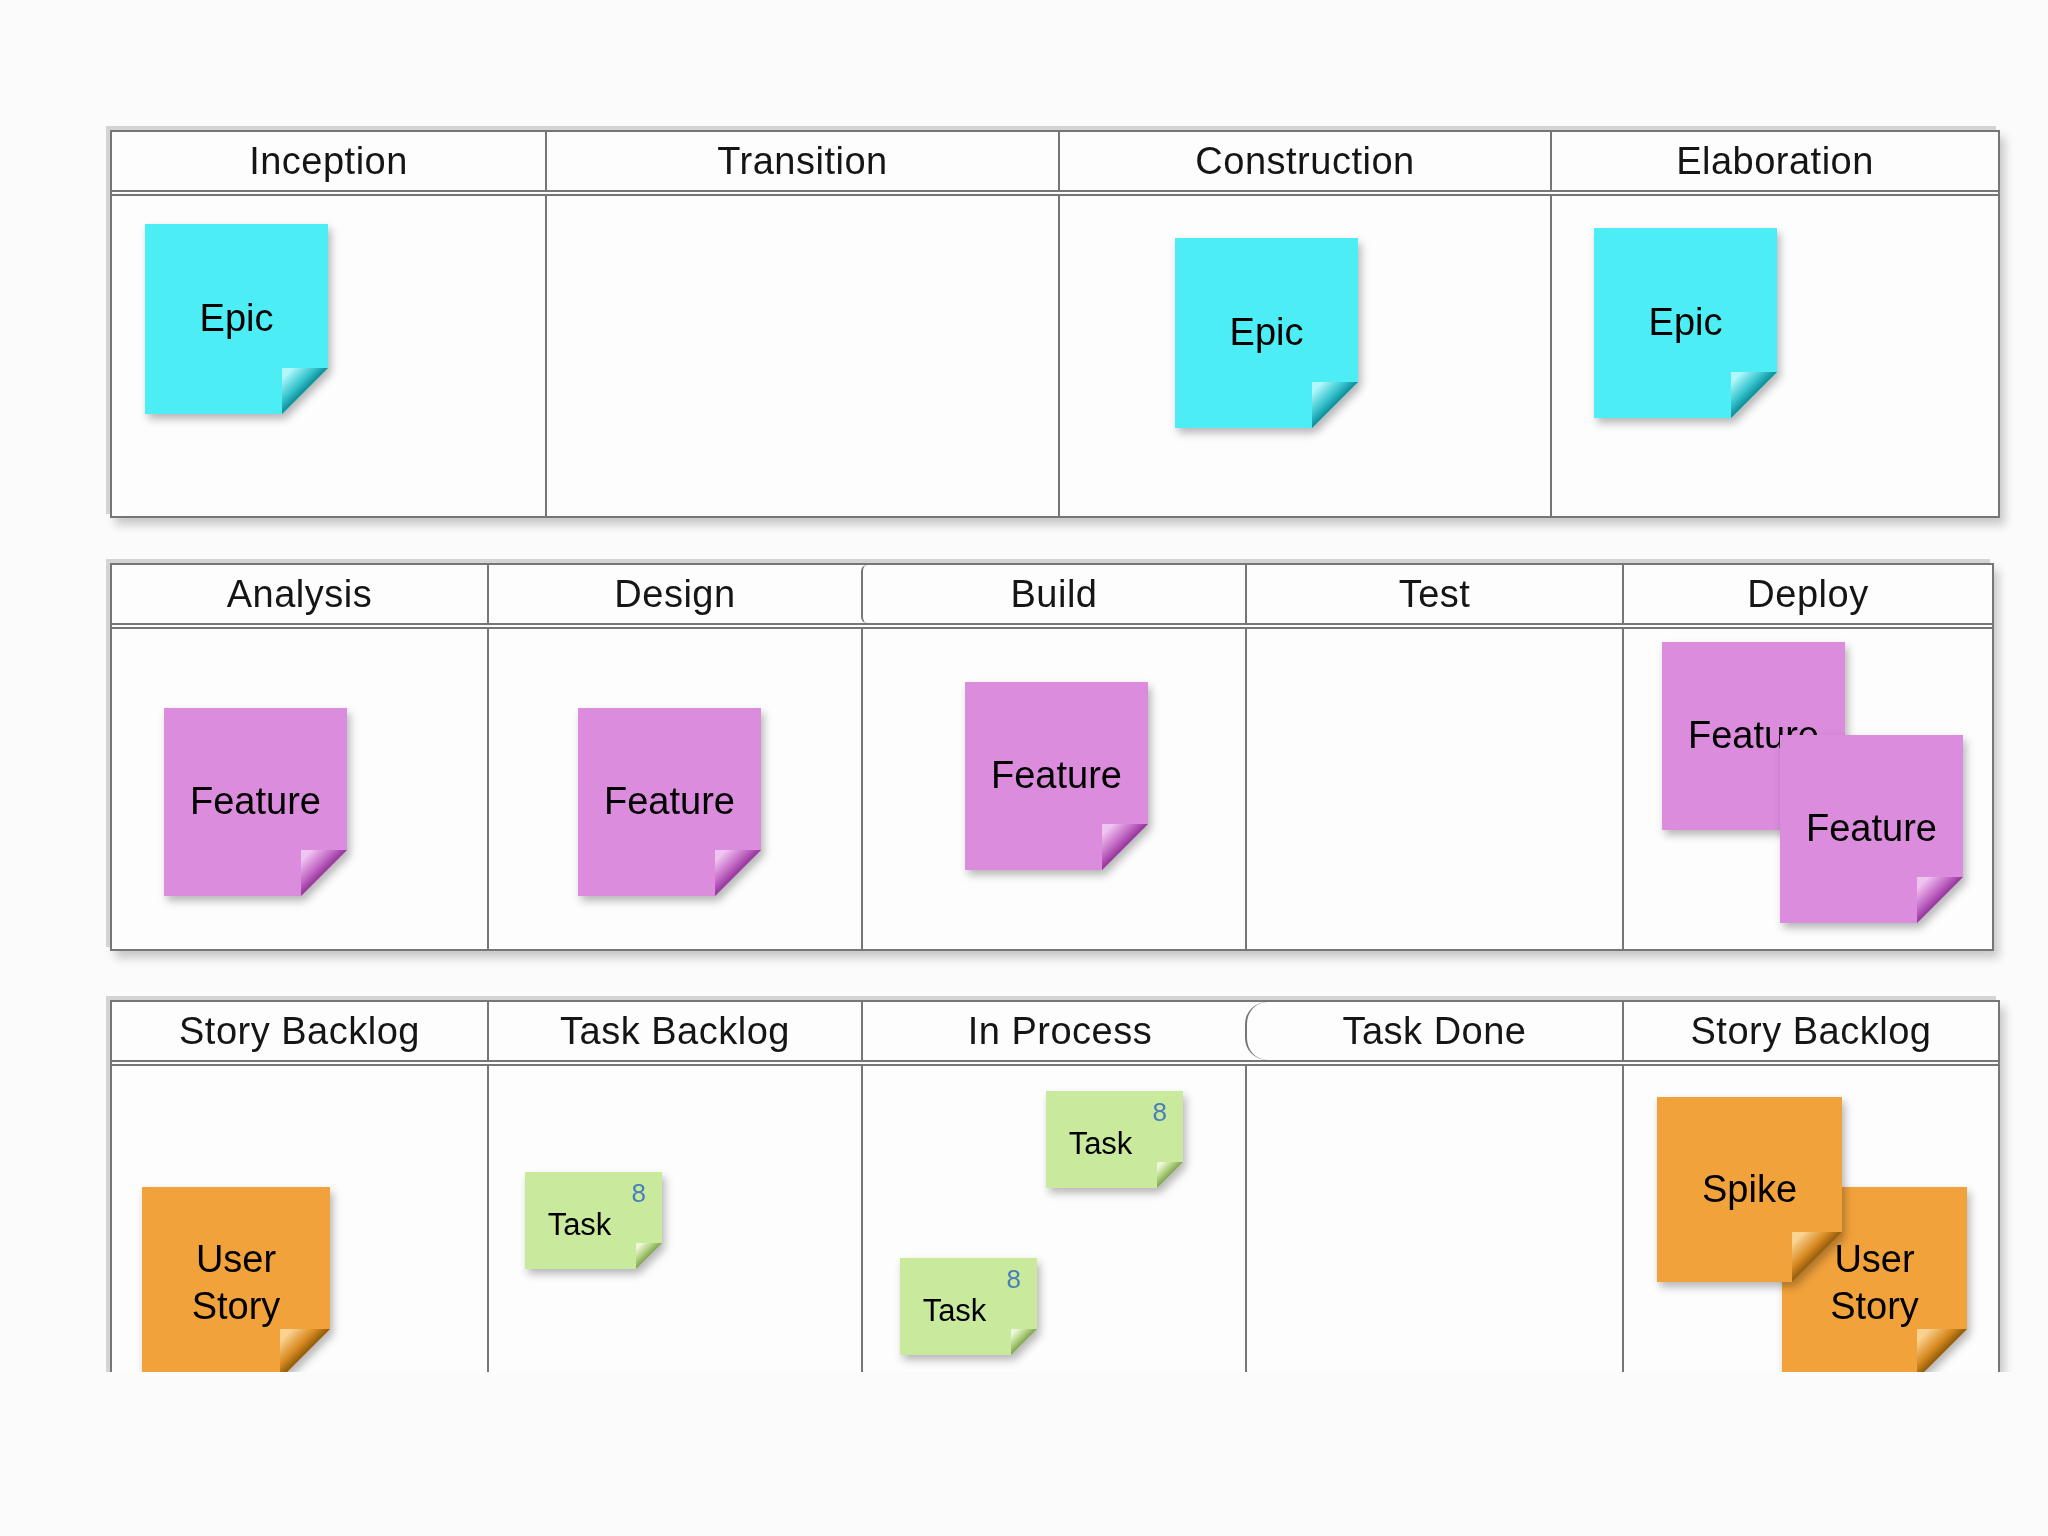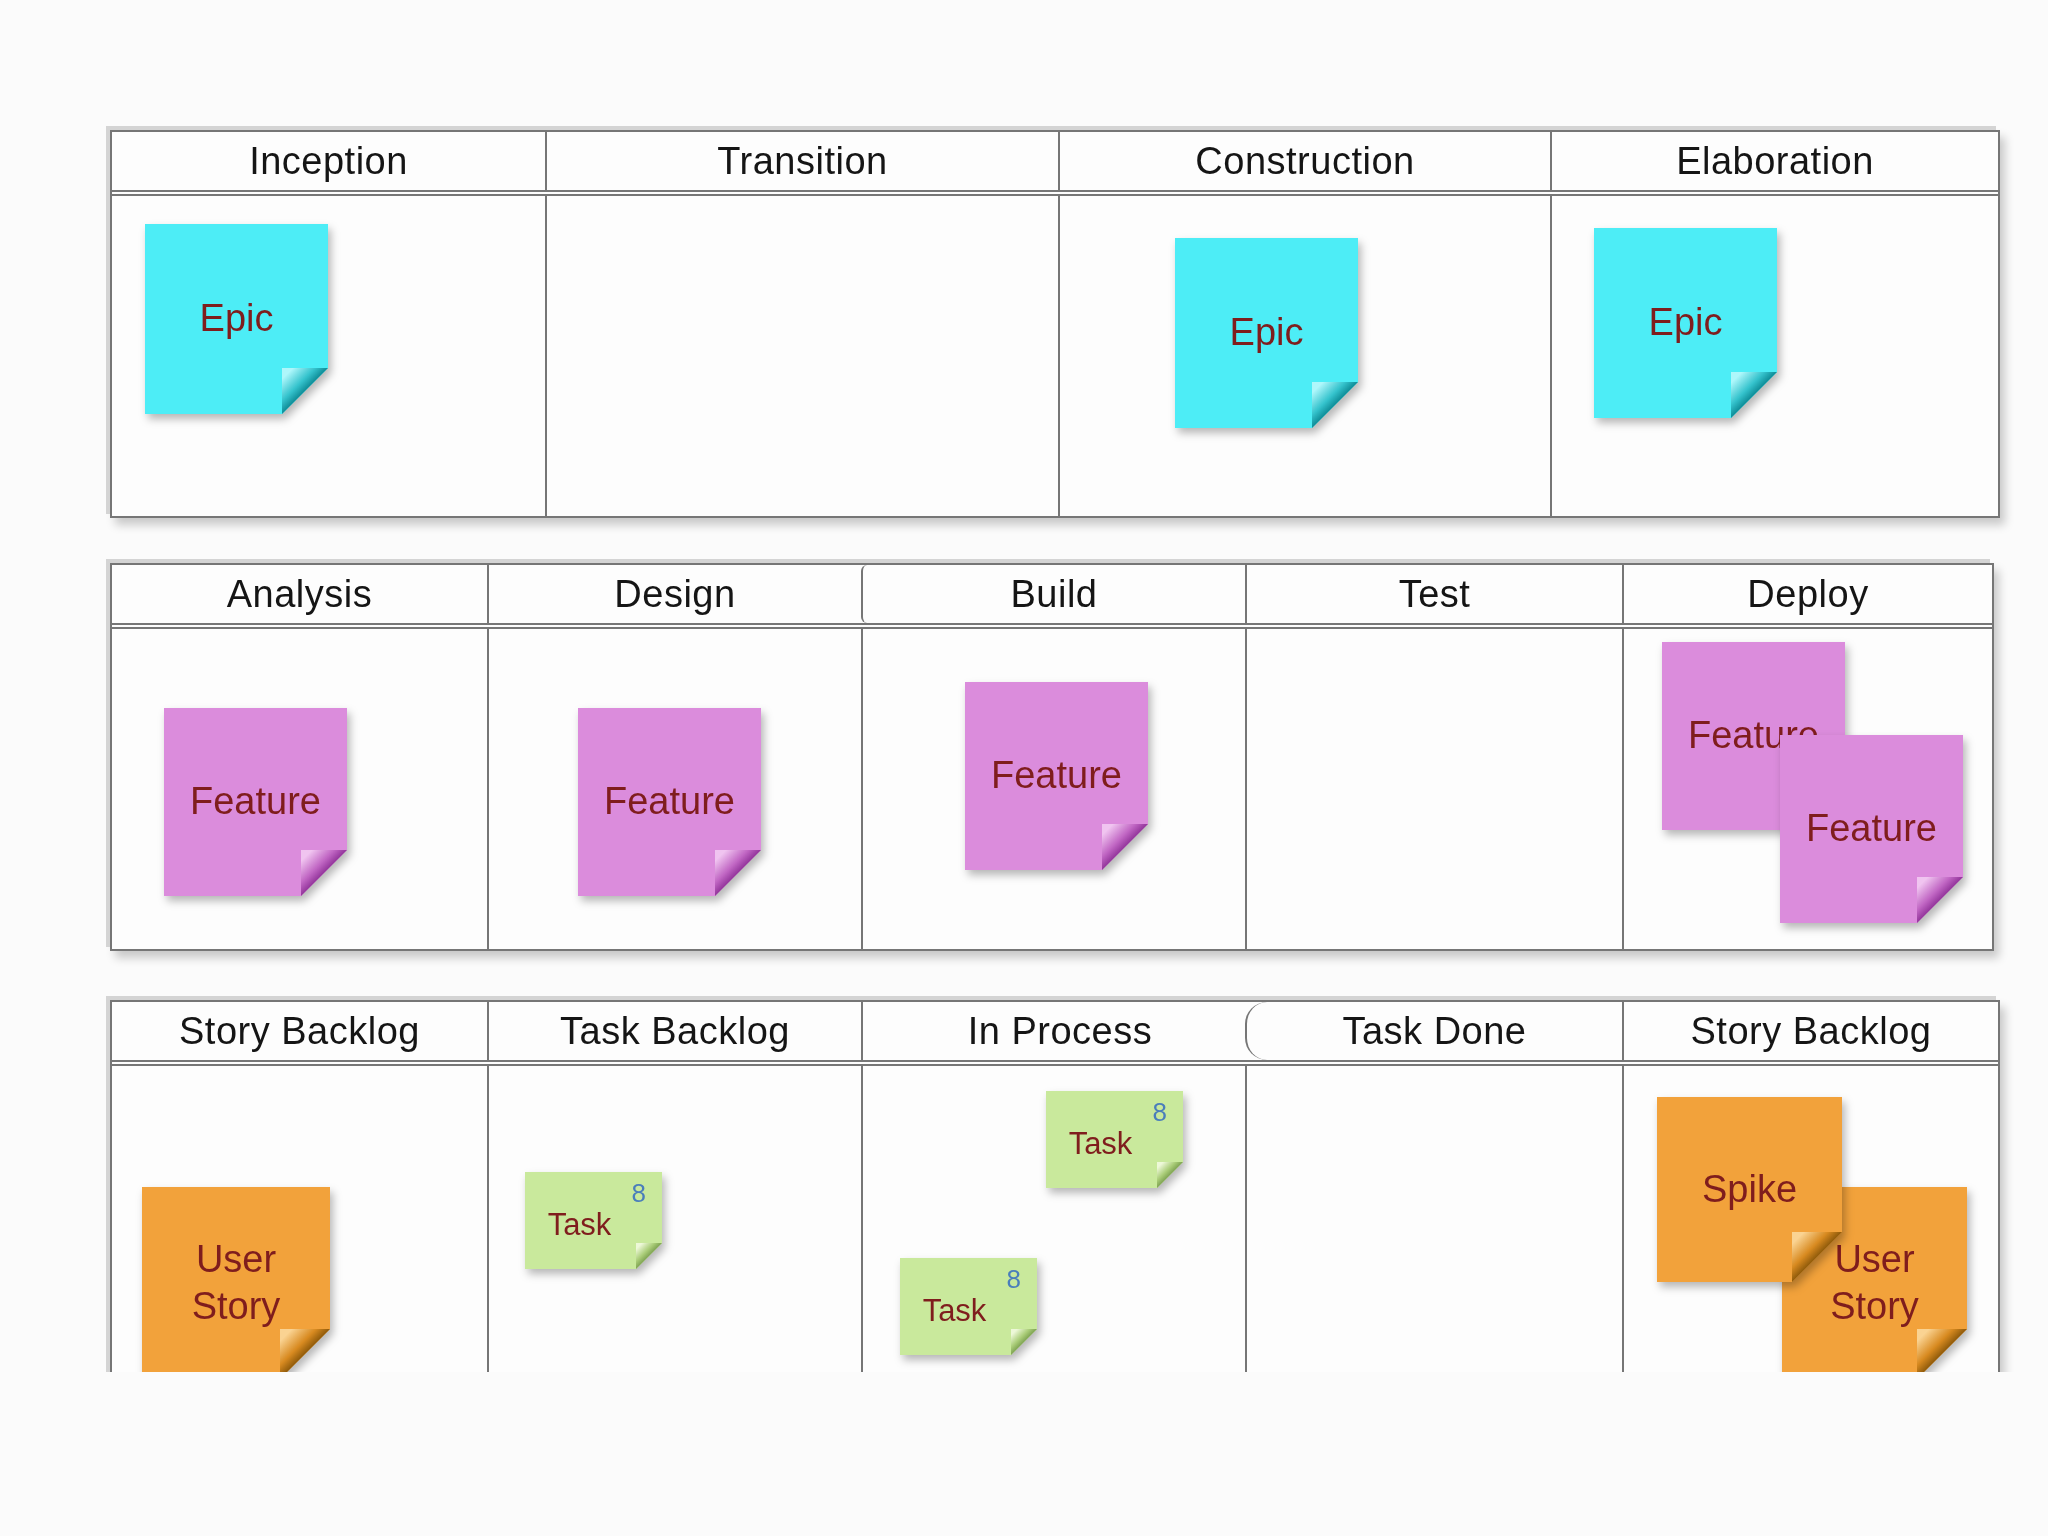--- a/index.html
+++ b/index.html
@@ -27,21 +27,21 @@
   .paper{
     position:absolute;inset:0;background:var(--c);
     clip-path:polygon(0 0,100% 0,100% calc(100% - var(--f)),calc(100% - var(--f)) 100%,0 100%);
     display:flex;align-items:center;justify-content:center;text-align:center;
   }
   .fold{
     position:absolute;right:0;bottom:0;width:var(--f);height:var(--f);
     clip-path:polygon(0 0,100% 0,0 100%);
     background:linear-gradient(to top left,var(--fd) 50%,var(--fm) 64%,var(--fl) 88%);
   }
-  .nlabel{font-size:38px;line-height:1.25;color:#7f1d1d;padding:0 6px;}
+  .nlabel{font-size:38px;line-height:1.25;color:#000000;padding:0 6px;}
   .note.epic   {--c:#4DEDF6;--fd:#0e8c97;--fm:#35c3cd;--fl:#aef7fb;--f:46px;}
   .note.feature{--c:#DB8CDC;--fd:#93359b;--fm:#c167c4;--fl:#f0c4f0;--f:46px;}
   .note.story  {--c:#F2A23B;--fd:#8f5a0a;--fm:#d88a20;--fl:#fad392;--f:50px;}
   .note.task   {--c:#C9E99C;--fd:#7fa353;--fm:#a9cc77;--fl:#edf8d8;--f:26px;}
   .note.task .nlabel{font-size:31px;padding-right:34px;margin-top:10px;}
   .points{
     position:absolute;top:6px;right:16px;font-size:26px;color:#4A7EBB;
   }
 </style>
 </head>

